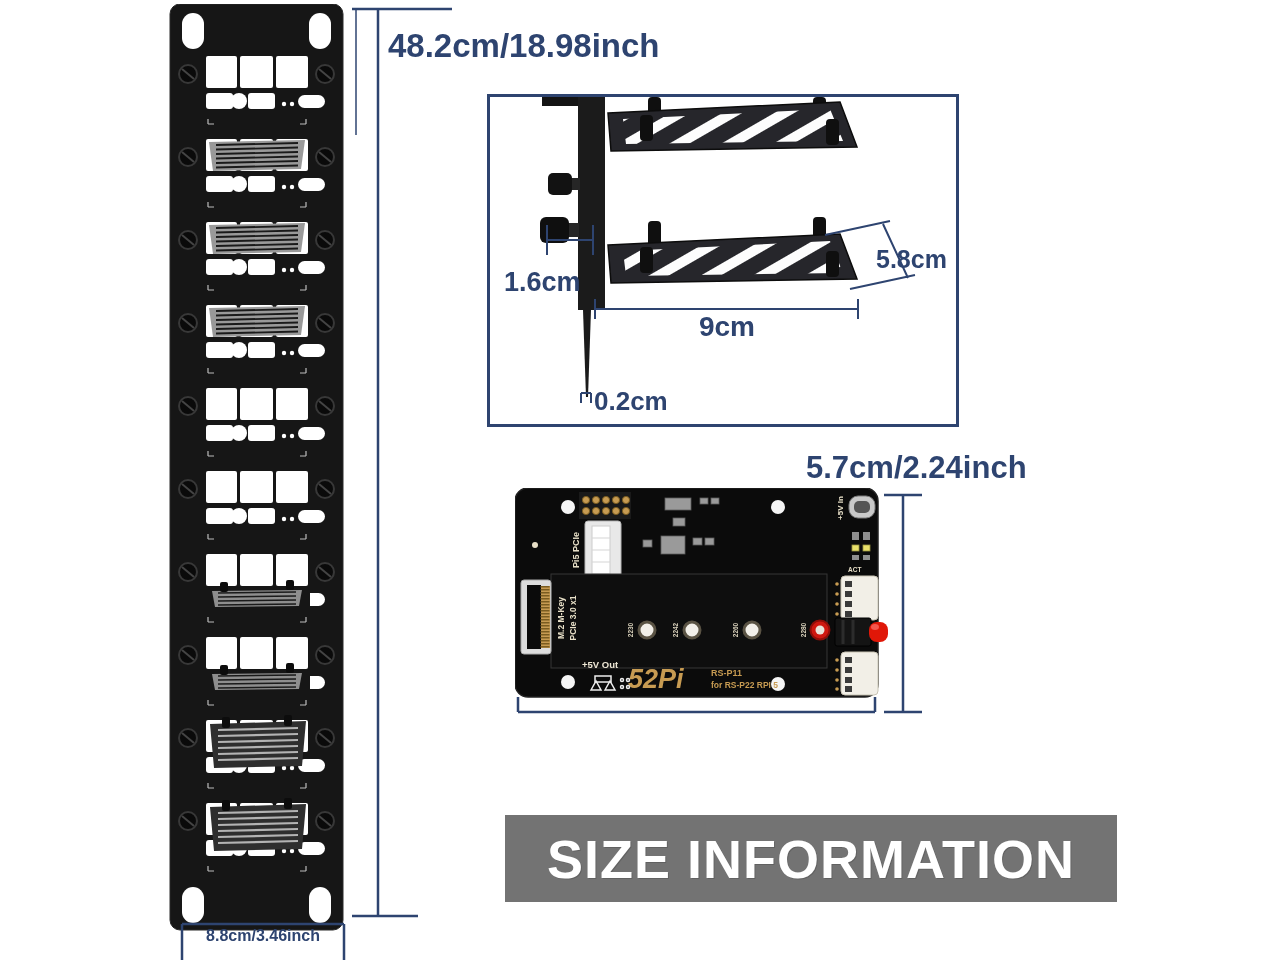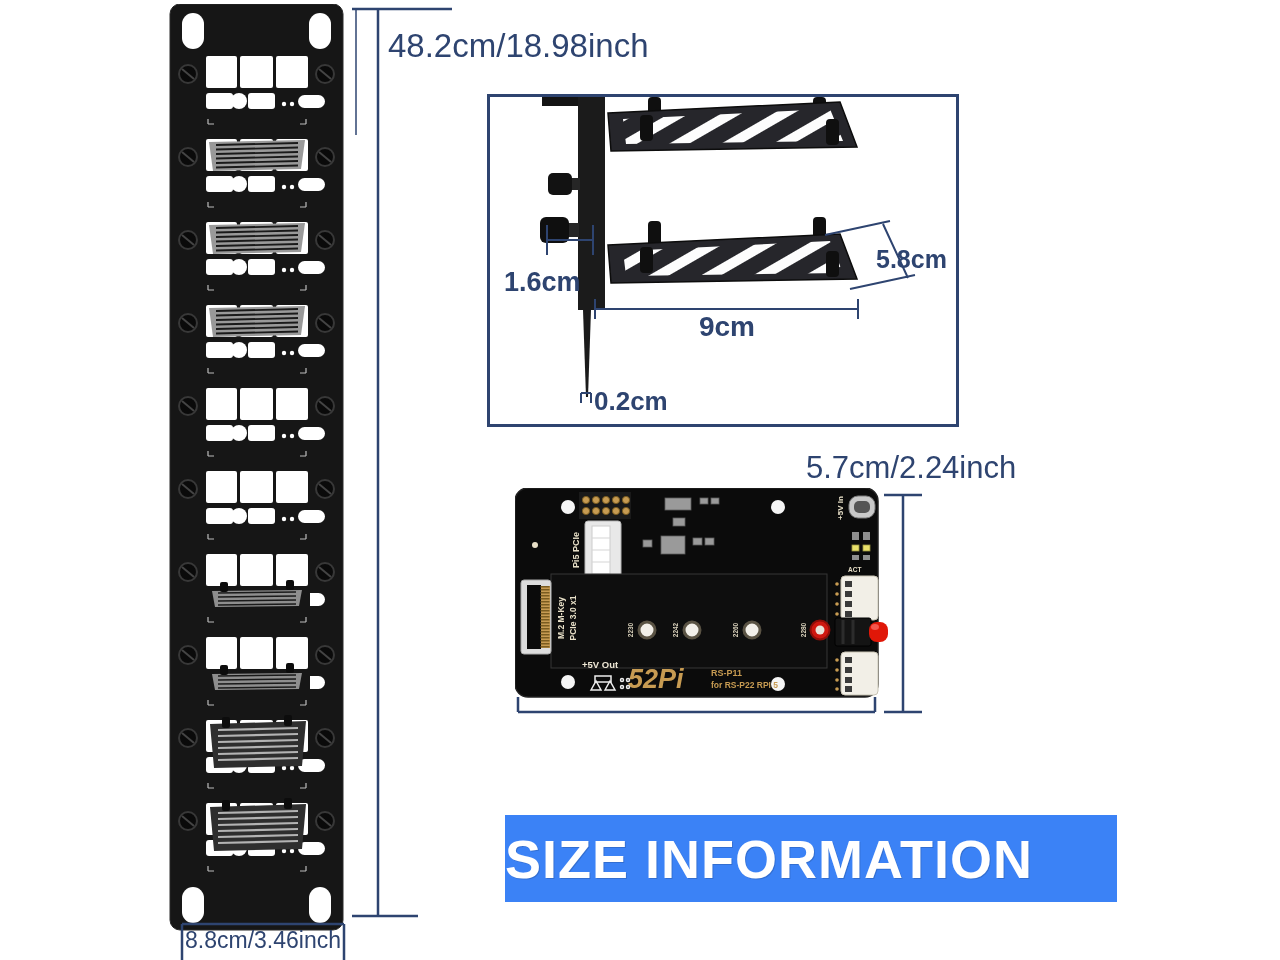--- a/index.html
+++ b/index.html
@@ -1,20 +1,20 @@
 <!DOCTYPE html>
 <html><head>
 <meta charset="utf-8">
 <style>
   html,body{margin:0;padding:0;background:#ffffff;}
   #stage{position:relative;width:1280px;height:960px;background:#ffffff;overflow:hidden;
          font-family:"Liberation Sans","DejaVu Sans",sans-serif;}
   .abs{position:absolute;}
-  .dimtext{color:#2e4470;font-weight:normal;white-space:nowrap;}
-  .banner{background:#3b82f6;display:flex;align-items:center;justify-content:flex-start;}
+  .dimtext{color:#2e4470;font-weight:bold;white-space:nowrap;}
+  .banner{background:#737373;display:flex;align-items:center;justify-content:center;}
   .banner span{color:#ffffff;font-weight:bold;font-size:54px;letter-spacing:1px;
                text-shadow:1px 1px 0 rgba(0,0,0,0.15);}
   svg{display:block;}
   .bracket-box{border:3px solid #2e4470;background:#ffffff;}
 </style>
 </head>
 <body>
 
 <div id="stage">
 
@@ -265,21 +265,21 @@
 
       <path d="M182,924 H344 M182,924 V960 M344,924 V960"></path>
 
       <path d="M518,712 H875 M518,712 V697 M875,712 V697"></path>
 
       <path d="M903,495 V712 M884,495 H922 M884,712 H922"></path>
     </g>
   </svg>
 
   <div class="abs dimtext" style="left:388px;top:27px;font-size:33px;">48.2cm/18.98inch</div>
-  <div class="abs dimtext" style="left:183px;top:927px;width:160px;text-align:center;font-size:23px;">8.8cm/3.46inch</div>
+  <div class="abs dimtext" style="left:183px;top:927px;width:160px;text-align:center;font-size:16px;">8.8cm/3.46inch</div>
   <div class="abs dimtext" style="left:806px;top:450px;font-size:31px;">5.7cm/2.24inch</div>
 
   <div class="abs bracket-box" style="left:487px;top:94px;width:466px;height:327px;">
     <svg width="466" height="327" viewBox="0 0 466 327">
       <defs>
         <pattern id="slots" width="26" height="26" patternUnits="userSpaceOnUse" patternTransform="rotate(60)">
           <rect width="10" height="26" fill="#fdfdfd"></rect>
         </pattern>
       </defs>
 

